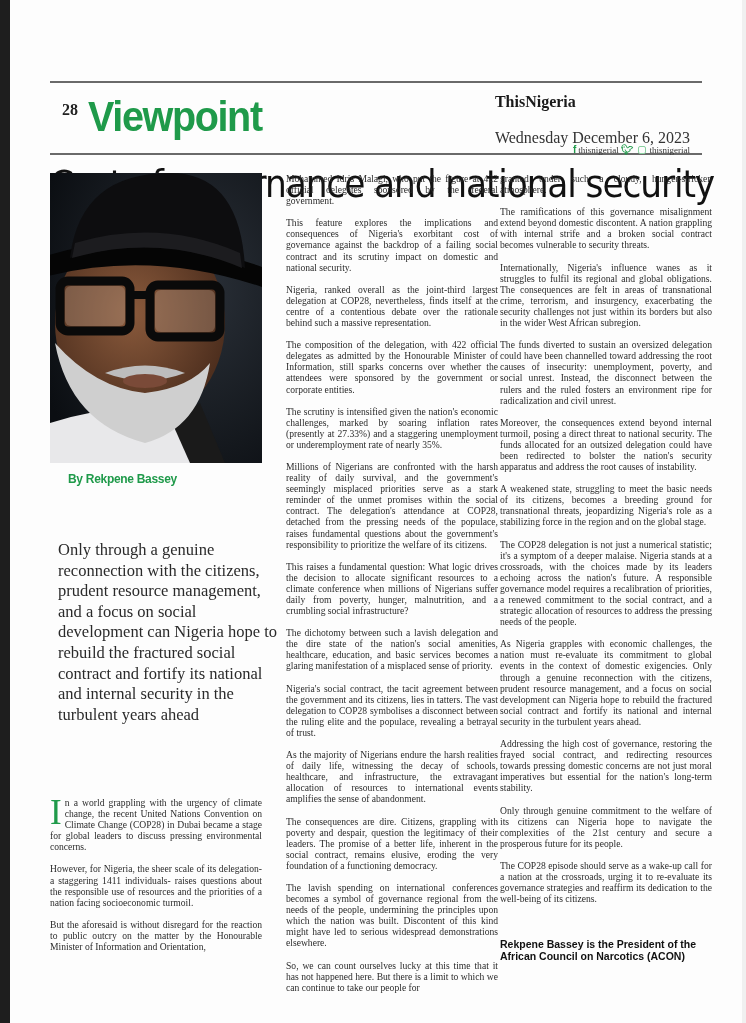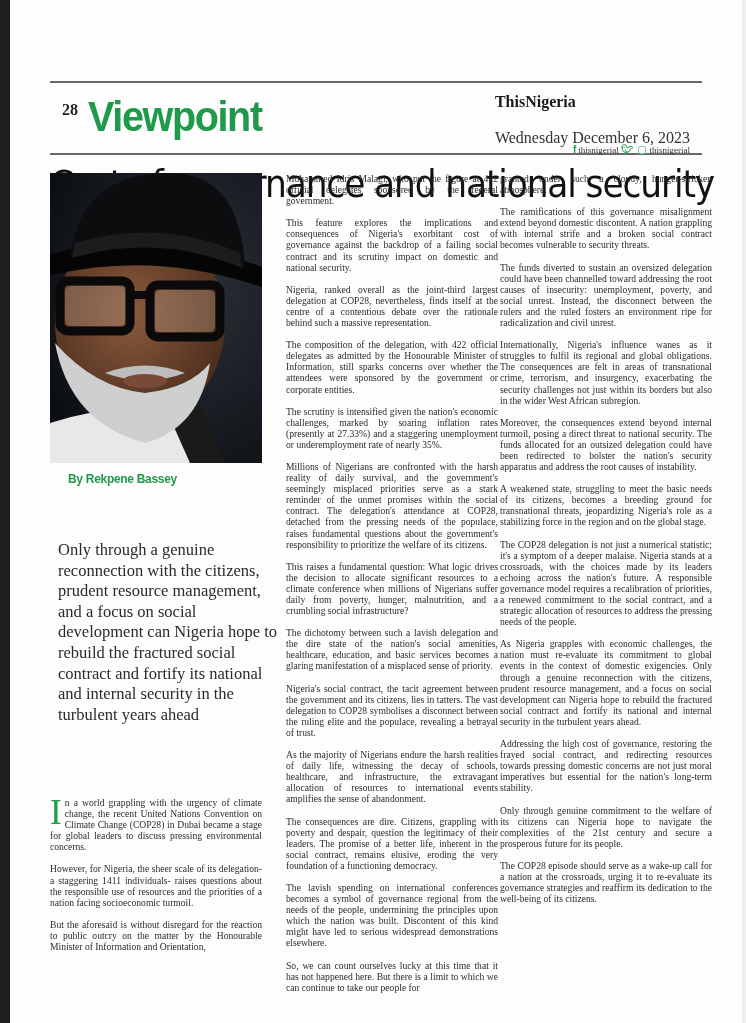--- a/index.html
+++ b/index.html
@@ -122,25 +122,26 @@
     <p>Nigeria's social contract, the tacit agreement between the government and its citizens, lies in tatters. The vast delegation to COP28 symbolises a disconnect between the ruling elite and the populace, revealing a betrayal of trust.</p>
     <p>As the majority of Nigerians endure the harsh realities of daily life, witnessing the decay of schools, healthcare, and infrastructure, the extravagant allocation of resources to international events amplifies the sense of abandonment.</p>
     <p>The consequences are dire. Citizens, grappling with poverty and despair, question the legitimacy of their leaders. The promise of a better life, inherent in the social contract, remains elusive, eroding the very foundation of a functioning democracy.</p>
     <p>The lavish spending on international conferences becomes a symbol of governance regional from the needs of the people, undermining the principles upon which the nation was built. Discontent of this kind might have led to serious widespread demonstrations elsewhere.</p>
     <p>So, we can count ourselves lucky at this time that it has not happened here. But there is a limit to which we can continue to take our people for</p>
   </div>
 
   <div class="col col3">
     <p>granted under such a cloudy, hunger-stricken atmosphere.</p>
     <p>The ramifications of this governance misalignment extend beyond domestic discontent. A nation grappling with internal strife and a broken social contract becomes vulnerable to security threats.</p>
+    <p>Internationally, Nigeria's influence wanes as it struggles to fulfil its regional and global obligations. The consequences are felt in areas of transnational crime, terrorism, and insurgency, exacerbating the security challenges not just within its borders but also in the wider West African subregion.</p>
     <p>The funds diverted to sustain an oversized delegation could have been channelled toward addressing the root causes of insecurity: unemployment, poverty, and social unrest. Instead, the disconnect between the rulers and the ruled fosters an environment ripe for radicalization and civil unrest.</p>
-    <p>Internationally, Nigeria's influence wanes as it struggles to fulfil its regional and global obligations. The consequences are felt in areas of transnational crime, terrorism, and insurgency, exacerbating the security challenges not just within its borders but also in the wider West African subregion.</p>
     <p>Moreover, the consequences extend beyond internal turmoil, posing a direct threat to national security. The funds allocated for an outsized delegation could have been redirected to bolster the nation's security apparatus and address the root causes of instability.</p>
     <p>A weakened state, struggling to meet the basic needs of its citizens, becomes a breeding ground for transnational threats, jeopardizing Nigeria's role as a stabilizing force in the region and on the global stage.</p>
     <p>The COP28 delegation is not just a numerical statistic; it's a symptom of a deeper malaise. Nigeria stands at a crossroads, with the choices made by its leaders echoing across the nation's future. A responsible governance model requires a recalibration of priorities, a renewed commitment to the social contract, and a strategic allocation of resources to address the pressing needs of the people.</p>
     <p>As Nigeria grapples with economic challenges, the nation must re-evaluate its commitment to global events in the context of domestic exigencies. Only through a genuine reconnection with the citizens, prudent resource management, and a focus on social development can Nigeria hope to rebuild the fractured social contract and fortify its national and internal security in the turbulent years ahead.</p>
     <p>Addressing the high cost of governance, restoring the frayed social contract, and redirecting resources towards pressing domestic concerns are not just moral imperatives but essential for the nation's long-term stability.</p>
     <p>Only through genuine commitment to the welfare of its citizens can Nigeria hope to navigate the complexities of the 21st century and secure a prosperous future for its people.</p>
     <p>The COP28 episode should serve as a wake-up call for a nation at the crossroads, urging it to re-evaluate its governance strategies and reaffirm its dedication to the well-being of its citizens.</p>
+    <div class="bio">Rekpene Bassey is the President of the African Council on Narcotics (ACON)</div>
   </div>
 </div>
 
 <div class="right-edge"></div>
 
 </body></html>

